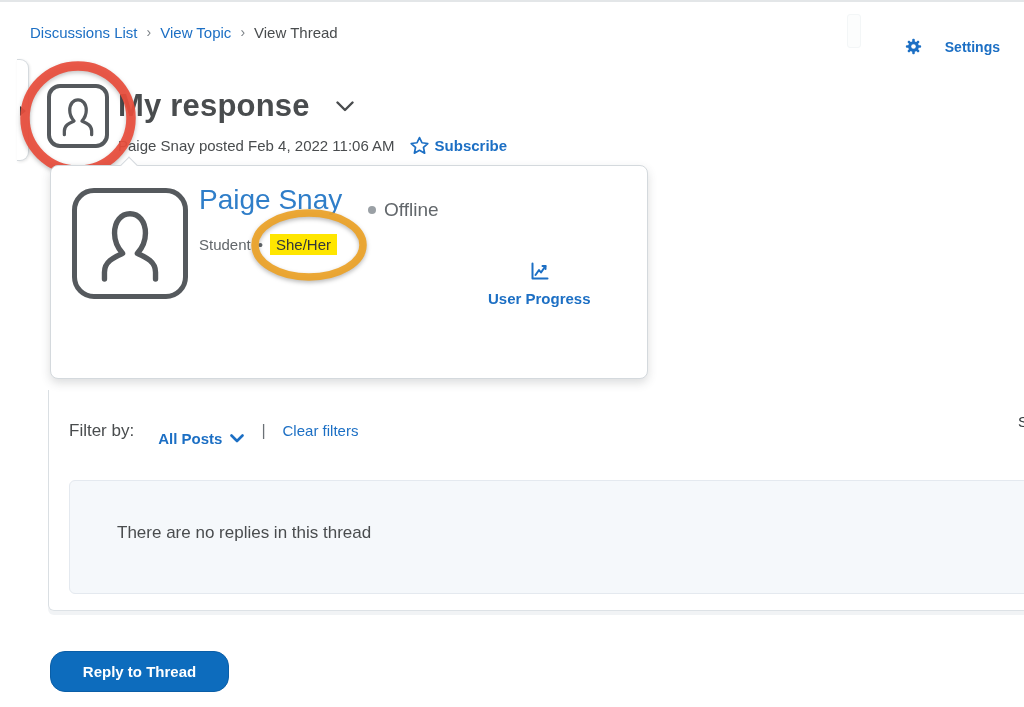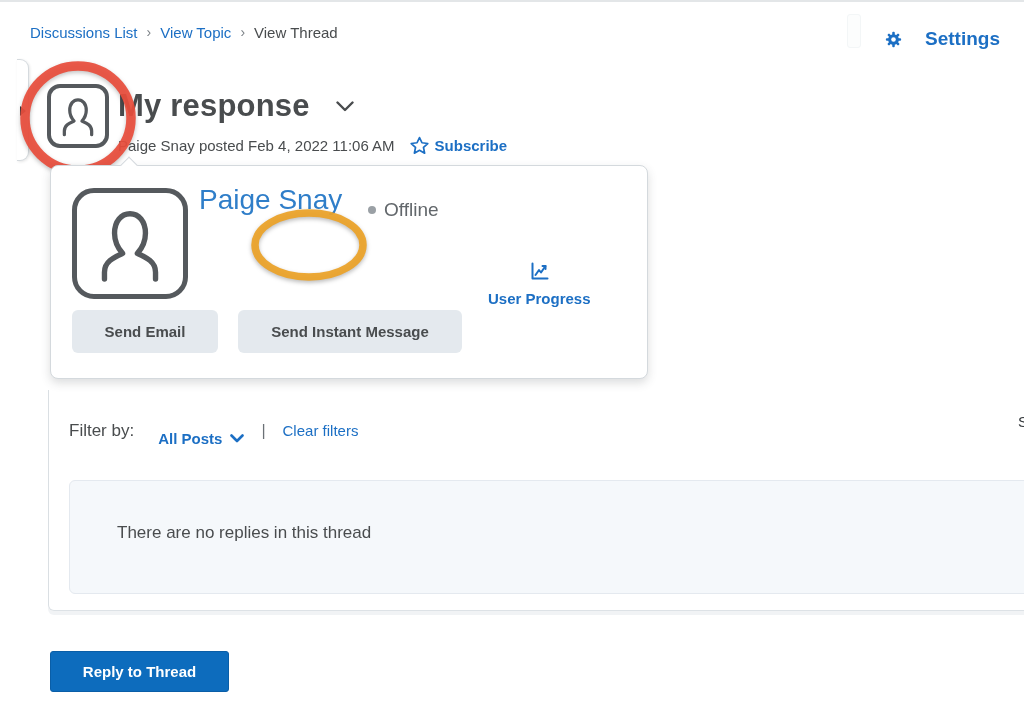--- a/index.html
+++ b/index.html
@@ -19,21 +19,21 @@
   body{font-family:"Liberation Sans",sans-serif;color:var(--text-dark);}
   .page{position:relative;width:1024px;height:707px;background:#fff;overflow:hidden;border-top:2px solid #e3e6e8;}
 
   
   .breadcrumb{position:absolute;left:30px;top:22px;display:flex;align-items:center;gap:9px;font-size:15px;}
   .breadcrumb .crumb-link{color:var(--accent);text-decoration:none;cursor:pointer;}
   .breadcrumb .sep{color:#7c8287;font-size:14px;transform:translateY(-1px);}
   .breadcrumb .crumb-current{color:var(--text-dark);}
 
   
-  .settings{position:absolute;right:24px;top:26px;display:flex;align-items:center;gap:23px;color:var(--accent);font-weight:bold;font-size:19px;cursor:pointer;}
+  .settings{position:absolute;right:24px;top:36px;display:flex;align-items:center;gap:23px;color:var(--accent);font-weight:bold;font-size:14px;cursor:pointer;}
   .edge-strip{position:absolute;left:847px;top:12px;width:14px;height:34px;background:#fcfdfd;border:1px solid #f3f6f7;border-radius:3px;}
 
   
   .flyout-tab{position:absolute;left:17px;top:57px;width:12px;height:102px;background:#fff;border:1px solid #d5dade;border-left:none;border-radius:0 9px 9px 0;box-shadow:1px 1px 3px rgba(0,0,0,.10);cursor:pointer;}
   .flyout-tab .tri{position:absolute;left:3px;top:46px;width:0;height:0;border-left:6px solid #3a3e41;border-top:5px solid transparent;border-bottom:5px solid transparent;}
 
   
   .mini-avatar{position:absolute;left:47px;top:82px;width:62px;height:64px;background:#fff;border:4px solid var(--avatar-gray);border-radius:13px;display:flex;align-items:center;justify-content:center;cursor:pointer;}
   .red-circle{position:absolute;left:18px;top:56px;pointer-events:none;filter:drop-shadow(0 2px 2px rgba(0,0,0,.25));}
   .thread-title-row{position:absolute;left:118px;top:86px;display:flex;align-items:center;gap:26px;}
@@ -62,21 +62,21 @@
   .filter-row{position:absolute;left:20px;top:24px;display:flex;align-items:center;font-size:15px;}
   .filter-label{font-size:17px;color:var(--text-dark);margin-right:24px;}
   .filter-dropdown{display:flex;align-items:center;gap:8px;color:var(--accent);font-weight:bold;cursor:pointer;margin-top:16px;}
   .filter-divider{color:#6b7176;margin:0 17px;font-size:16px;}
   .clear-filters{color:var(--accent);cursor:pointer;}
   .sort-hint{position:absolute;left:969px;top:23px;font-size:15px;color:#33373a;white-space:nowrap;}
   .empty-box{position:absolute;left:20px;top:90px;width:980px;height:114px;background:#f5f8fb;border:1px solid #e4e9ef;border-radius:6px;}
   .empty-msg{position:absolute;left:47px;top:42px;font-size:17px;color:var(--text-dark);}
 
   
-  .reply-btn{position:absolute;left:50px;top:649px;width:179px;height:41px;background:var(--primary-button);border:1px solid #0a5ea7;border-radius:3px;color:#fff;font-family:"Liberation Sans",sans-serif;font-size:15px;font-weight:bold;cursor:pointer;}
+  .reply-btn{position:absolute;left:50px;top:649px;width:179px;height:41px;background:var(--primary-button);border:1px solid #0a5ea7;border-radius:15px;color:#fff;font-family:"Liberation Sans",sans-serif;font-size:15px;font-weight:bold;cursor:pointer;}
 
   svg{display:block;}
 </style>
 </head>
 <body>
 
 <div class="page">
 
   <nav class="breadcrumb">
     <a class="crumb-link">Discussions List</a>
@@ -152,40 +152,41 @@
       </span>
     </div>
 
     <a class="card-name">Paige Snay</a>
 
     <div class="status-row">
       <span class="status-dot"></span>
       <span>Offline</span>
     </div>
 
+    <div class="role-row">
+      <span>Student</span>
+      <span>•</span>
+      <span class="pronoun-hl">She/Her</span>
+    </div>
 
     <svg class="orange-ellipse" width="122" height="78" viewBox="0 0 122 78">
       <ellipse cx="61" cy="39" rx="54" ry="32" fill="none" stroke="#eba32b" stroke-width="7.5" opacity="0.95"></ellipse>
     </svg>
 
     <div class="user-progress">
       <span>
         <svg width="20" height="20" viewBox="0 0 20 20" fill="none" stroke="#1c6fc4" stroke-width="2" stroke-linecap="round" stroke-linejoin="round">
           <path d="M3.5 1.5 V16.5 H18.5"></path>
           <polyline points="6.5,13 10,8 12,10.5 16.5,4"></polyline>
           <path d="M13.5,4 H16.5 V7"></path>
         </svg>
       </span>
       <span>User Progress</span>
     </div>
 
-    <div class="card-buttons">
-      <button class="gray-btn btn-email">Send Email</button>
-      <button class="gray-btn btn-im">Send Instant Message</button>
-    </div>
   </section>
 
   <section class="filter-section">
     <div class="filter-row">
       <span class="filter-label">Filter by:</span>
       <span class="filter-dropdown">
         <span>All Posts</span>
         <span>
           <svg width="14" height="9" viewBox="0 0 14 9" fill="none" stroke="#1c6fc4" stroke-width="2.6" stroke-linecap="round" stroke-linejoin="round">
             <polyline points="1.5,1.5 7,7 12.5,1.5"></polyline>

